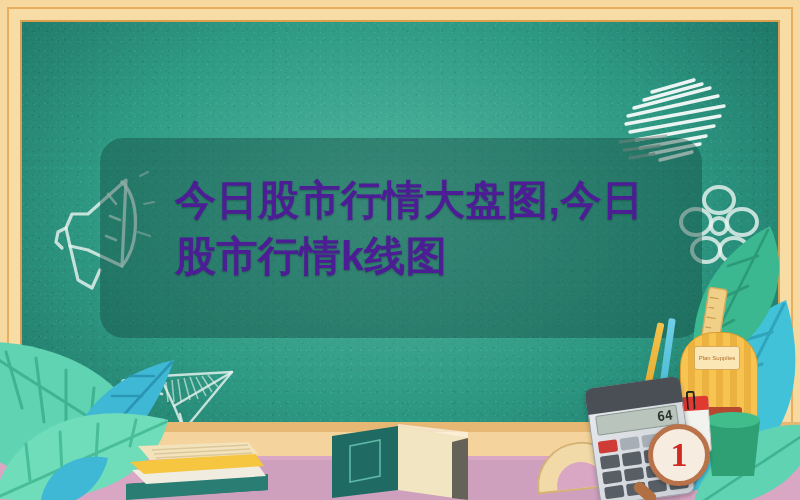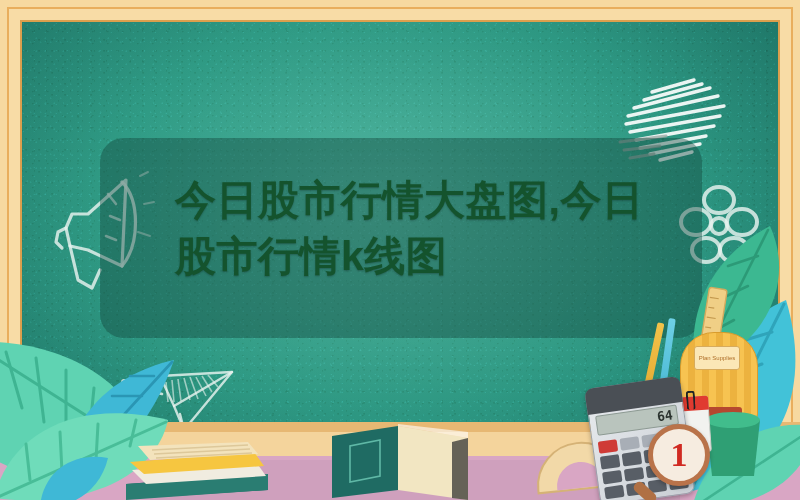--- a/index.html
+++ b/index.html
@@ -40,21 +40,21 @@
 
   
   .text-panel{
     position:absolute;left:100px;top:138px;width:602px;height:200px;
     background:rgba(18,72,62,.42);border-radius:24px;
   }
 
   
   .headline{
     position:absolute;left:175px;top:172px;width:470px;
-    color:#14532d;font-weight:700;font-size:41px;line-height:56px;
+    color:#4c1d95;font-weight:700;font-size:41px;line-height:56px;
     letter-spacing:.5px;
     text-shadow:0 1px 2px rgba(0,0,0,.25);
     white-space:pre-wrap;
   }
 
   
   .chalk{position:absolute;pointer-events:none;}
   .chalk svg{display:block;}
   .cl{fill:none;stroke:#e8f3ef;stroke-opacity:.82;stroke-linecap:round;stroke-linejoin:round;}
 

